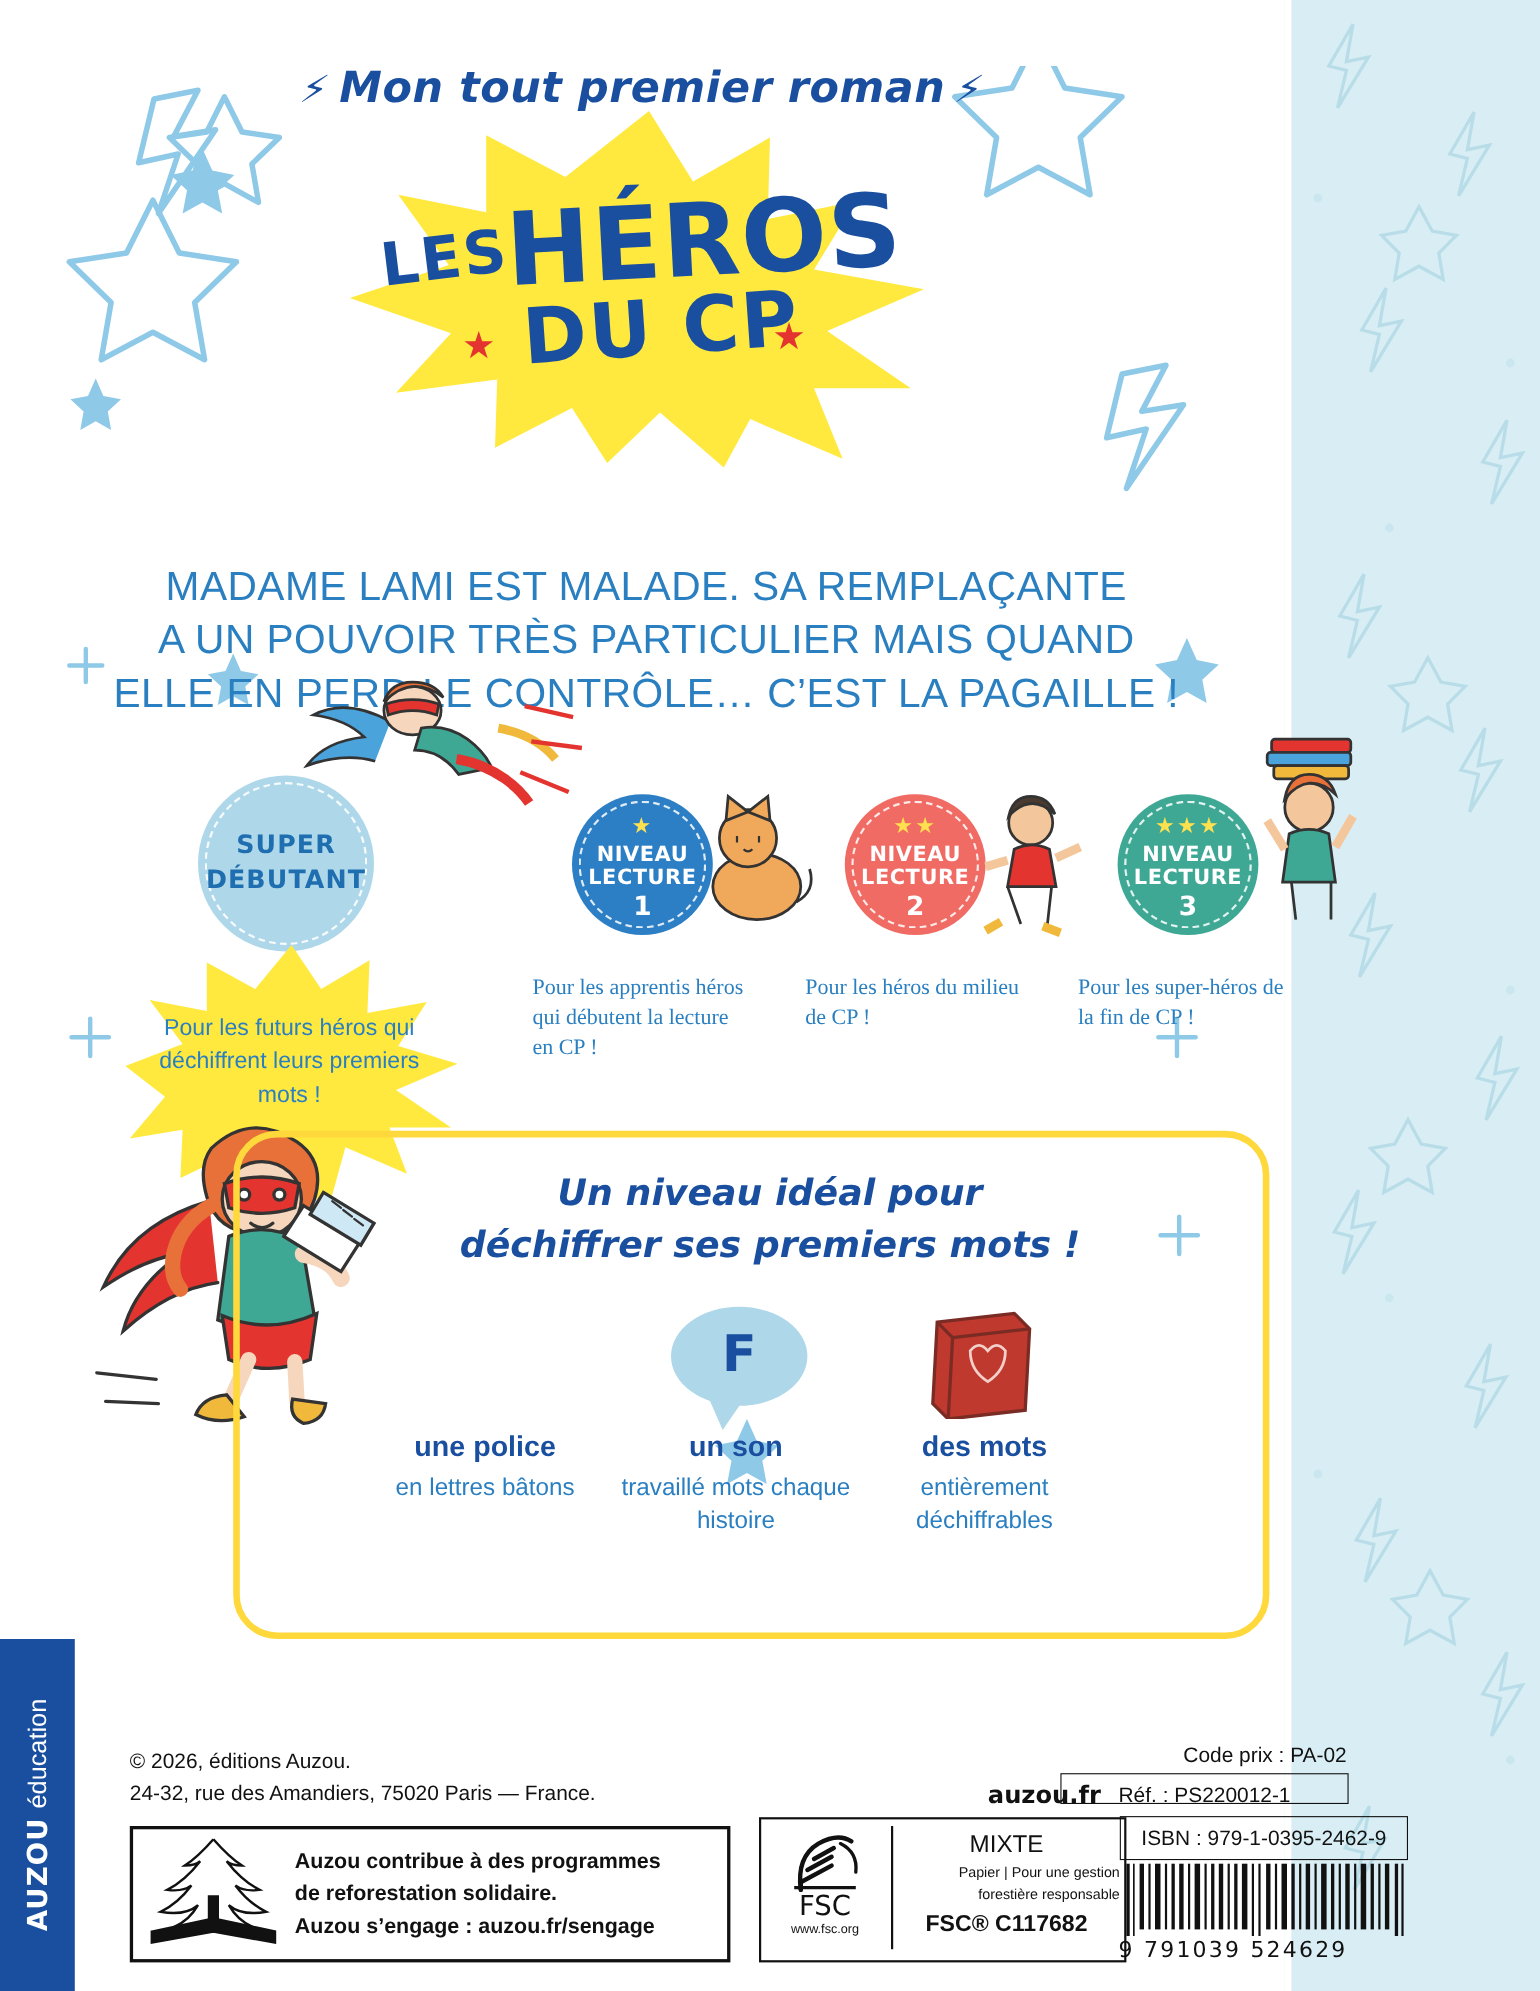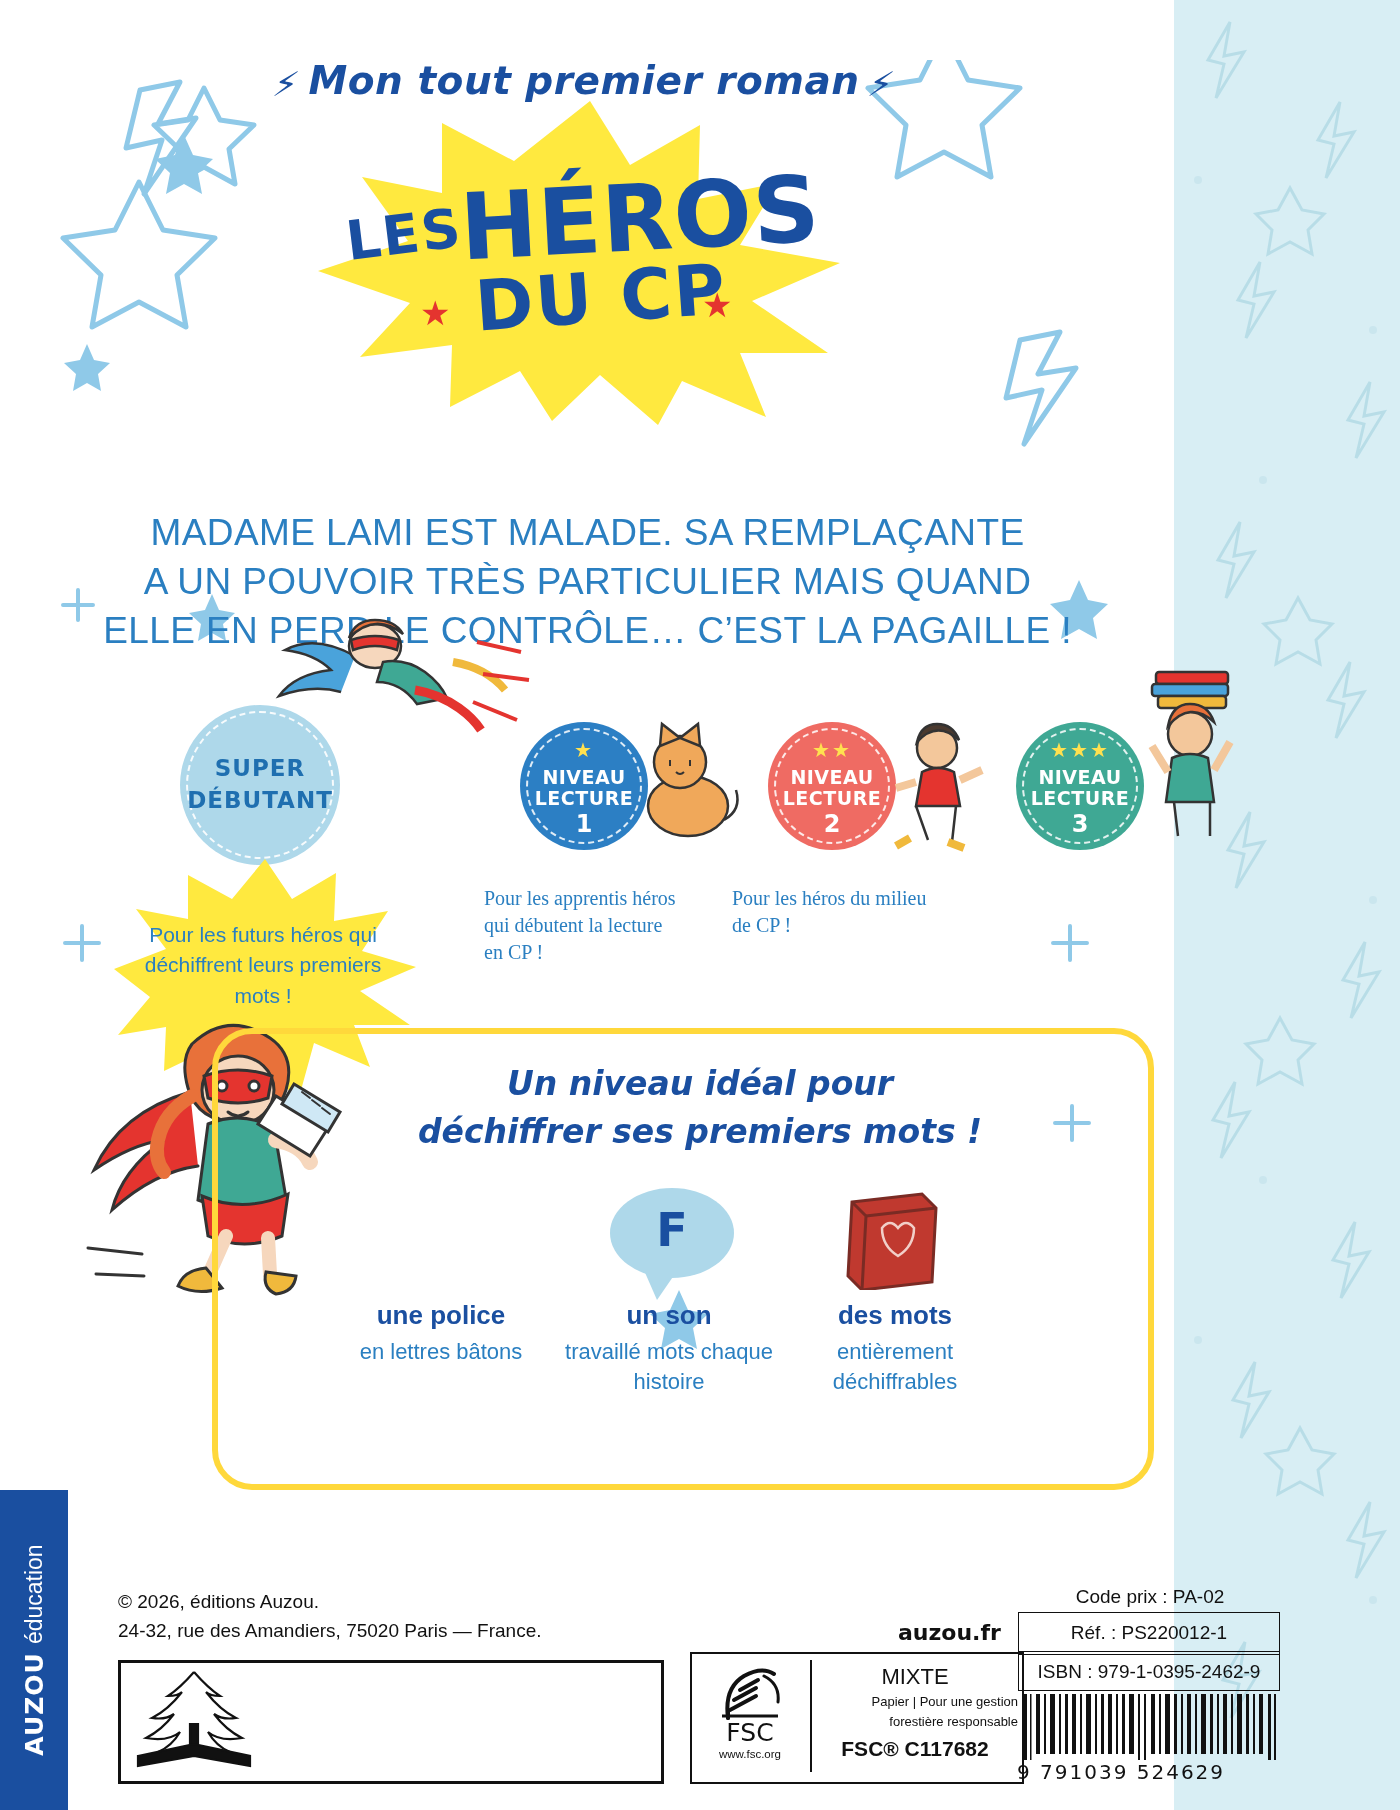--- a/index.html
+++ b/index.html
@@ -437,22 +437,22 @@
     position: absolute;
     left: 1020px; top: 1586px;
     width: 260px;
     text-align: center;
     color: #111;
     font-size: 19px;
     font-family: "Liberation Sans", sans-serif;
   }
   .ref-box {
     position: absolute;
-    left: 1018px; top: 1612px;
-    width: 262px; height: 43px;
+    left: 964px; top: 1612px;
+    width: 262px; height: 28px;
     border: 1.5px solid #111;
     box-sizing: border-box;
   }
   .isbn-box {
     position: absolute;
     left: 1018px; top: 1651px;
     width: 262px; height: 40px;
     border: 1.5px solid #111;
     box-sizing: border-box;
   }
@@ -643,20 +643,21 @@
         <circle cx="62" cy="74" r="22" fill="#f3c79b"></circle>
         <path d="M40 66 q22 -26 46 -4 q-6 -18 -24 -18 q-18 0 -22 22z" fill="#e8713a"></path>
         <path d="M44 98 q18 -8 36 0 l6 44 -48 0z" fill="#3fa894"></path>
         <path d="M46 142 l4 34 M82 142 l0 34" fill="none"></path>
         <path d="M86 110 l16 -28 M40 112 l-16 -26" stroke="#f3c79b" stroke-width="8" fill="none"></path>
       </g>
     </svg>
 
     <div class="lvl-caption c1">Pour les apprentis héros qui débutent la lecture en CP !</div>
     <div class="lvl-caption c2">Pour les héros du milieu de CP !</div>
+    <div class="lvl-caption c3">Pour les super-héros de la fin de CP !</div>
   </div>
 
   <svg class="star-callout" viewBox="0 0 310 250">
     <path fill="#ffe93f" d="M155 4 L182 44 L226 18 L224 66 L278 56 L252 96 L306 112 L250 136 L300 170 L244 170 L260 212 L204 188 L188 246 L150 202 L118 240 L104 192 L54 216 L56 172 L8 180 L40 142 L4 114 L56 94 L26 54 L78 64 L78 20 L122 44 Z"></path>
   </svg>
   <div class="star-callout-text">Pour les futurs héros qui déchiffrent leurs premiers mots !</div>
 
   <svg class="hero-girl" viewBox="0 0 290 300">
     <g stroke="#333" stroke-width="3" fill="none" stroke-linecap="round">
 
@@ -740,20 +741,25 @@
 
   <div class="reforest"></div>
   <svg class="tree-icon" viewBox="0 0 124 102">
     <g stroke="#111" stroke-width="2.2" fill="none">
       <path d="M62 4 q-14 16 -26 24 q10 0 14 -4 q-14 18 -30 26 q14 2 22 -4 q-12 16 -28 24 q22 4 34 -6 q-8 14 -22 20 l40 0"></path>
       <path d="M62 4 q14 16 26 24 q-10 0 -14 -4 q14 18 30 26 q-14 2 -22 -4 q12 16 28 24 q-22 4 -34 -6 q8 14 22 20 l-40 0"></path>
       <path d="M58 56 l8 0 0 32 -8 0z" fill="#111"></path>
       <path d="M6 88 q56 -12 56 -12 q0 0 56 12 l0 10 q-56 -10 -56 -10 q0 0 -56 10z" fill="#111"></path>
     </g>
   </svg>
+  <div class="reforest-text">
+    <div>Auzou contribue à des programmes</div>
+    <div>de reforestation solidaire.</div>
+    <div>Auzou s’engage : auzou.fr/sengage</div>
+  </div>
 
   <div class="auzou-fr">auzou.fr</div>
 
   <div class="fsc-box"></div>
   <svg class="fsc-left" viewBox="0 0 100 112">
     <g stroke="#111" stroke-width="4" fill="none" stroke-linecap="round">
       <path d="M28 58 q-4 -30 16 -42 q18 -10 30 -2"></path>
       <path d="M34 40 l22 -12 M30 50 l26 -14 M40 30 l18 -10"></path>
       <path d="M28 58 l0 -6"></path>
       <path d="M64 16 q16 8 14 26" stroke-width="3"></path>

